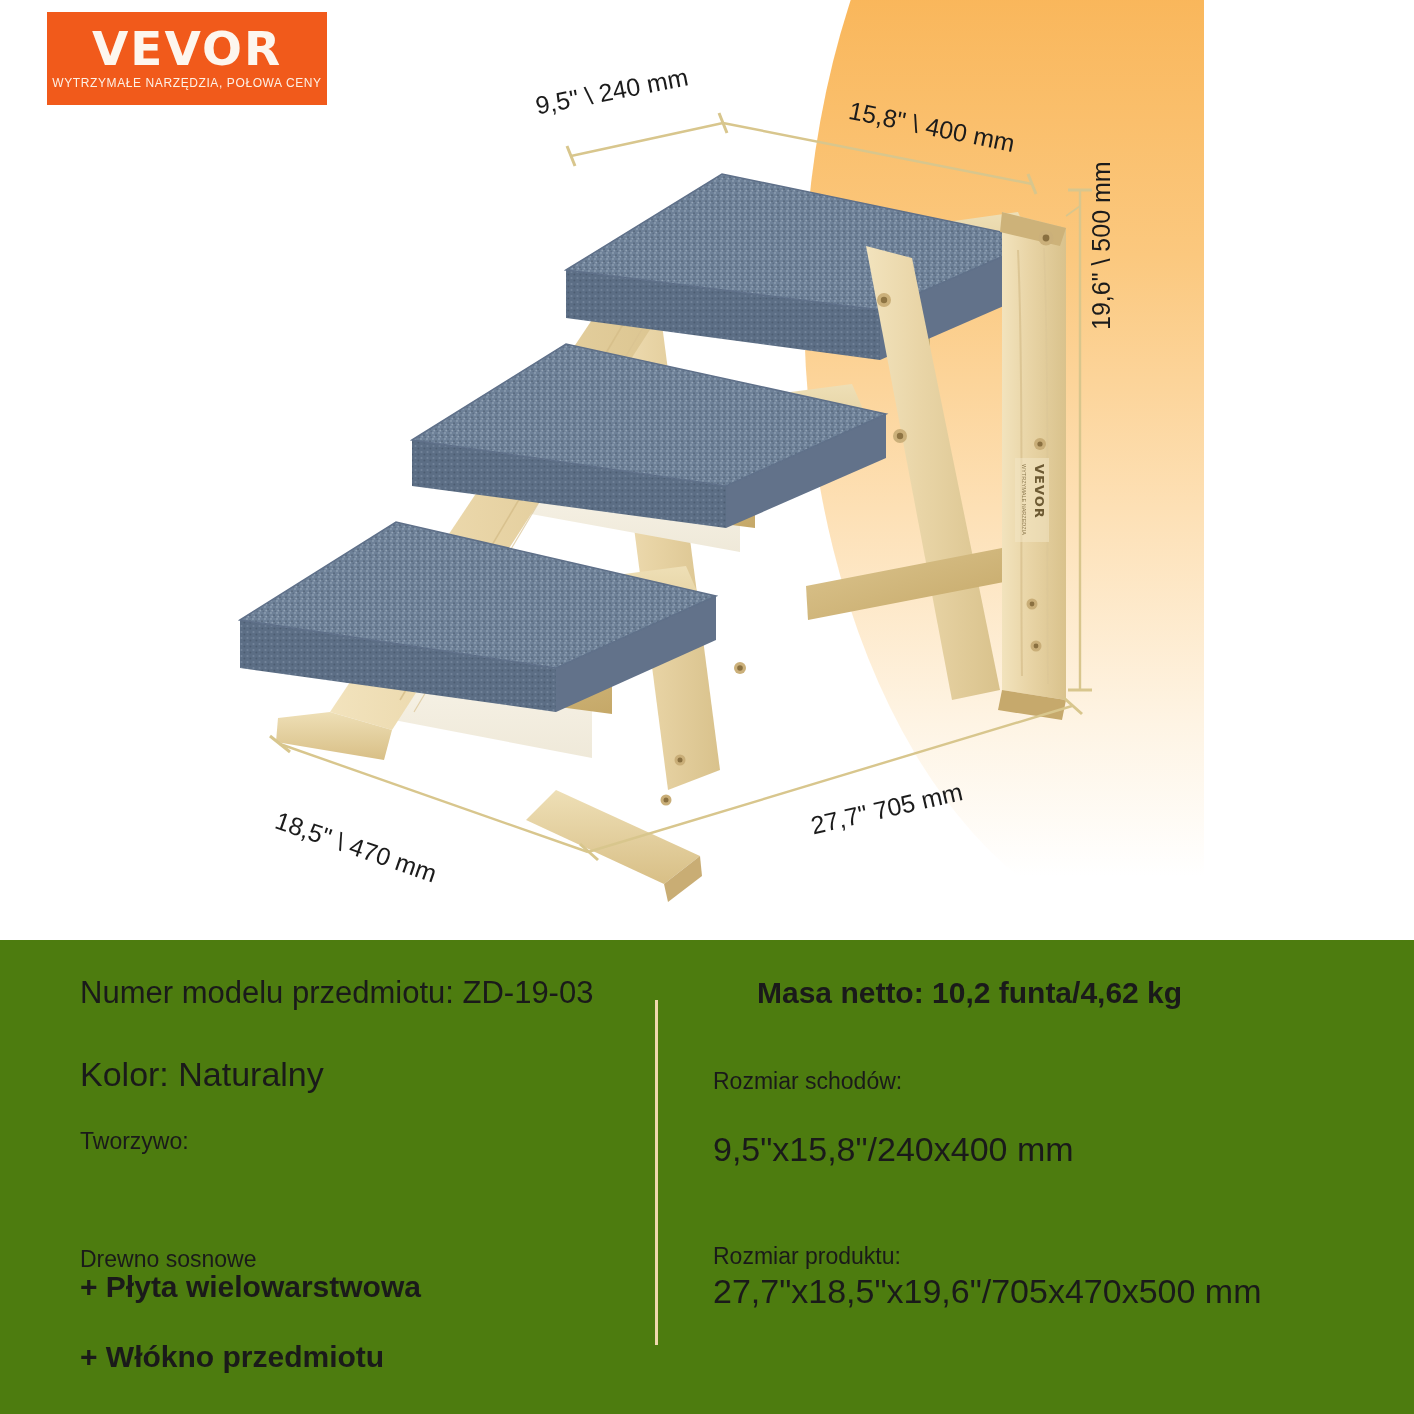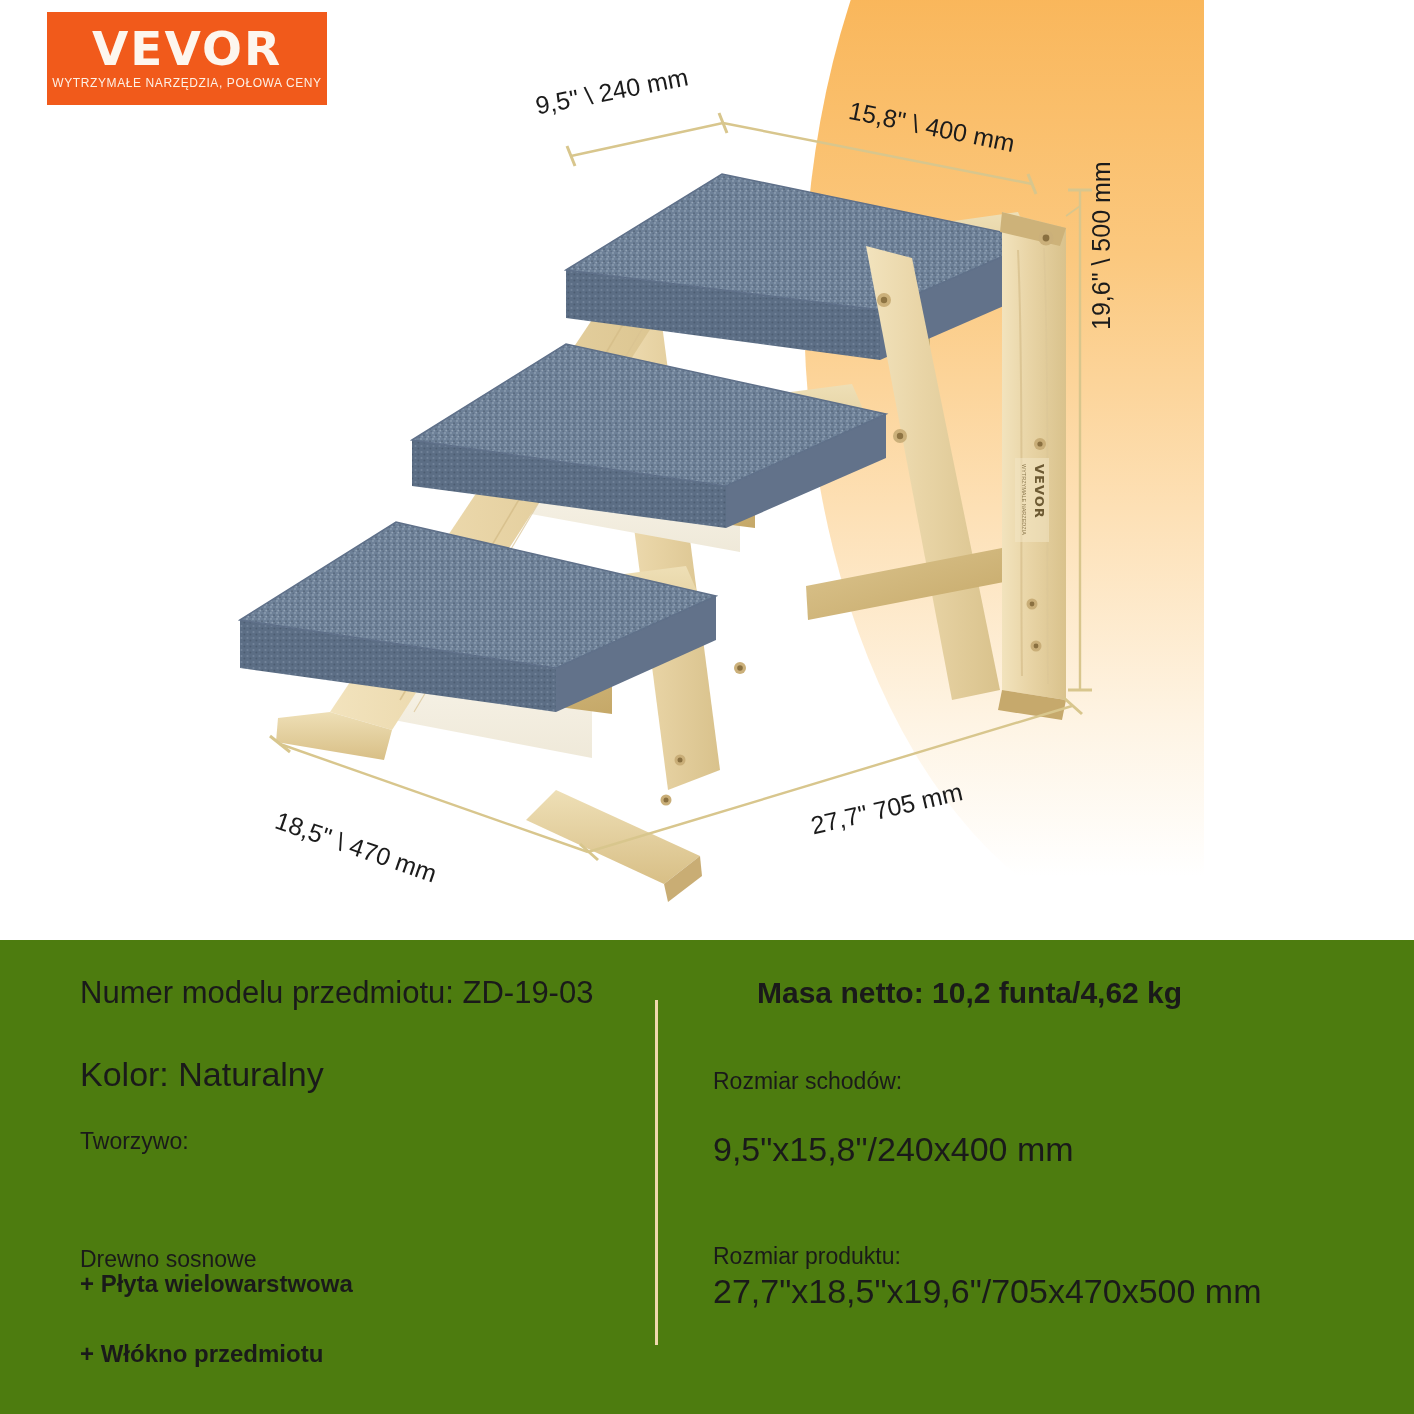--- a/index.html
+++ b/index.html
@@ -87,21 +87,21 @@
 
   .spec-line{
     color:#1a1a1a;
     font-family:"Liberation Sans", sans-serif;
     margin:0;
     white-space:nowrap;
   }
   .s-head{font-size:31px;font-weight:400;}
   .s-mid{font-size:34px;font-weight:400;}
   .s-small{font-size:23px;font-weight:400;}
-  .s-bold{font-size:24px;font-weight:700;}
+  .s-bold{font-size:30px;font-weight:700;}
   .s-head-r{font-size:30px;font-weight:700;}
 </style>
 </head>
 <body>
 
 <div id="page">
 
   <div id="hero">
 
     <div class="arc"></div>

